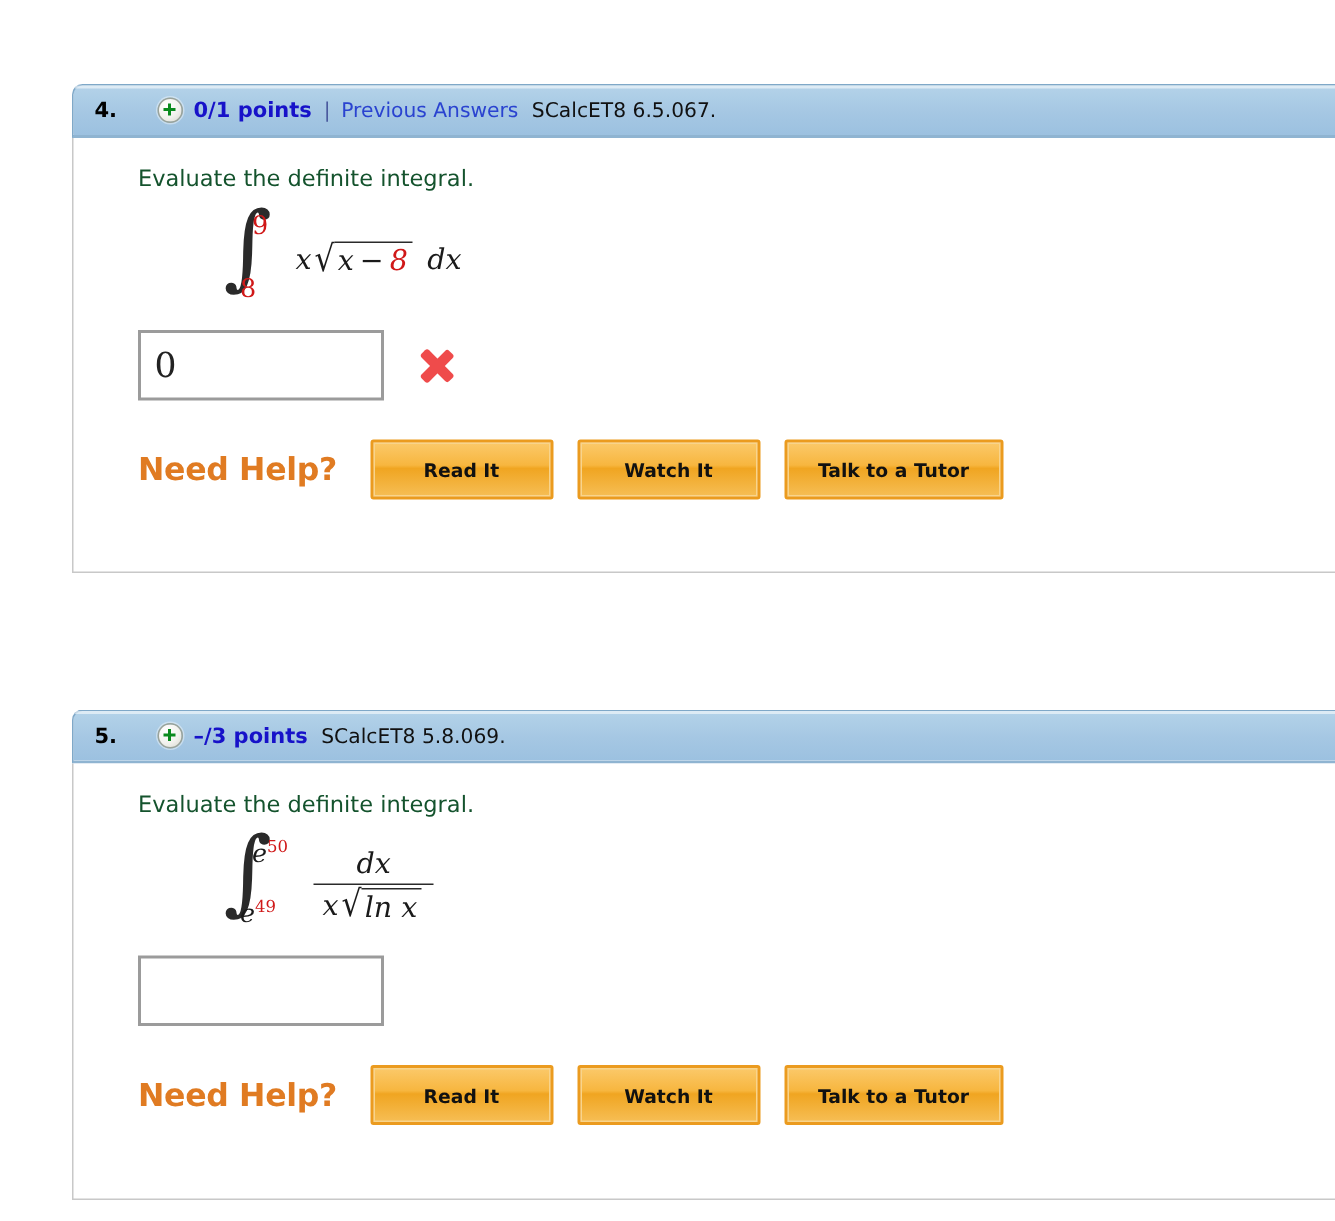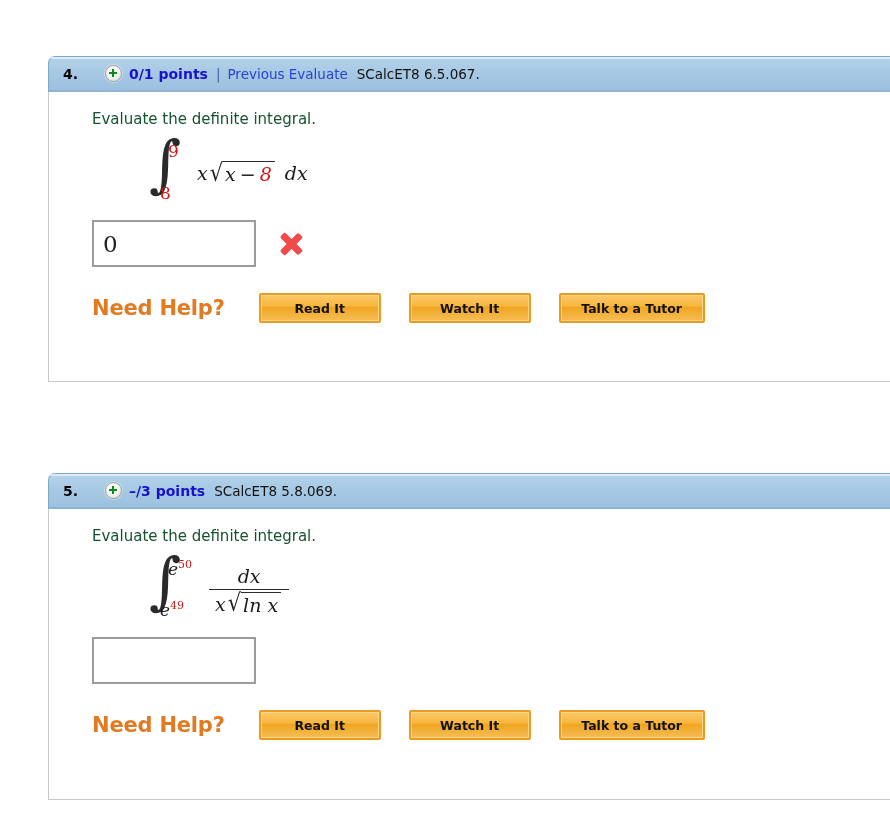--- a/index.html
+++ b/index.html
@@ -248,32 +248,31 @@
     border-radius: 2px;
   }
   .xmark::before { transform: rotate(45deg); }
   .xmark::after  { transform: rotate(-45deg); }
 
   
   .needhelp-row {
     display: flex;
     align-items: center;
     margin-top: 26px;
-    gap: 12px;
   }
   .needhelp-label {
     font-size: 21px;
     font-weight: bold;
     color: #e07b22;
     margin-right: 22px;
     letter-spacing: -0.2px;
   }
   .help-btn {
     box-sizing: border-box;
-    height: 30px;
+    height: 40px;
     min-width: 122px;
     margin-right: 16px;
     padding: 0 12px;
     border: 2px solid #eb9b1f;
     border-radius: 2px;
     background: linear-gradient(to bottom, #fbc96a 0%, #f7b63f 42%, #f0a521 48%, #f6be55 100%);
     box-shadow: inset 0 0 0 1px #f8d48c;
     font-family: "DejaVu Sans", "Liberation Sans", sans-serif;
     font-size: 12.5px;
     font-weight: bold;
@@ -289,21 +288,21 @@
 </head>
 <body>
 
 <div class="problem p4">
 
   <div class="qheader">
     <span class="qnum">4.</span>
     <span class="plus-icon"></span>
     <span class="points">0/1 points</span>
     <span class="sep">|</span>
-    <span class="prev-answers">Previous Evaluate</span>
+    <span class="prev-answers">Previous Answers</span>
     <span class="qref">SCalcET8 6.5.067.</span>
   </div>
 
   <div class="qbody">
 
     <p class="prompt">Evaluate the definite integral.</p>
 
     <div class="math">
       <span class="intsign">
         <span class="glyph">∫</span>

